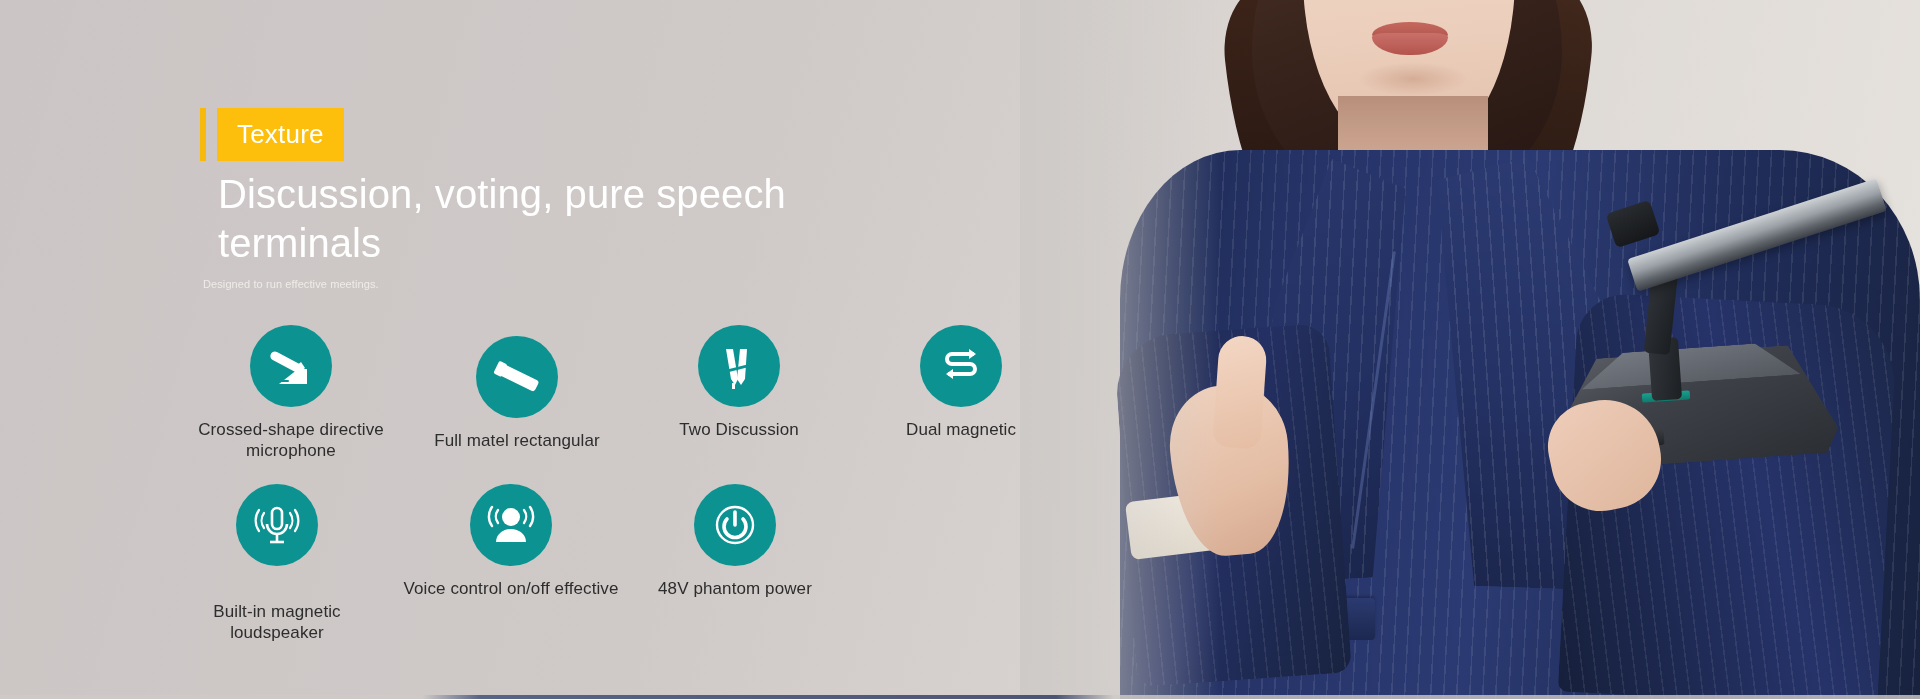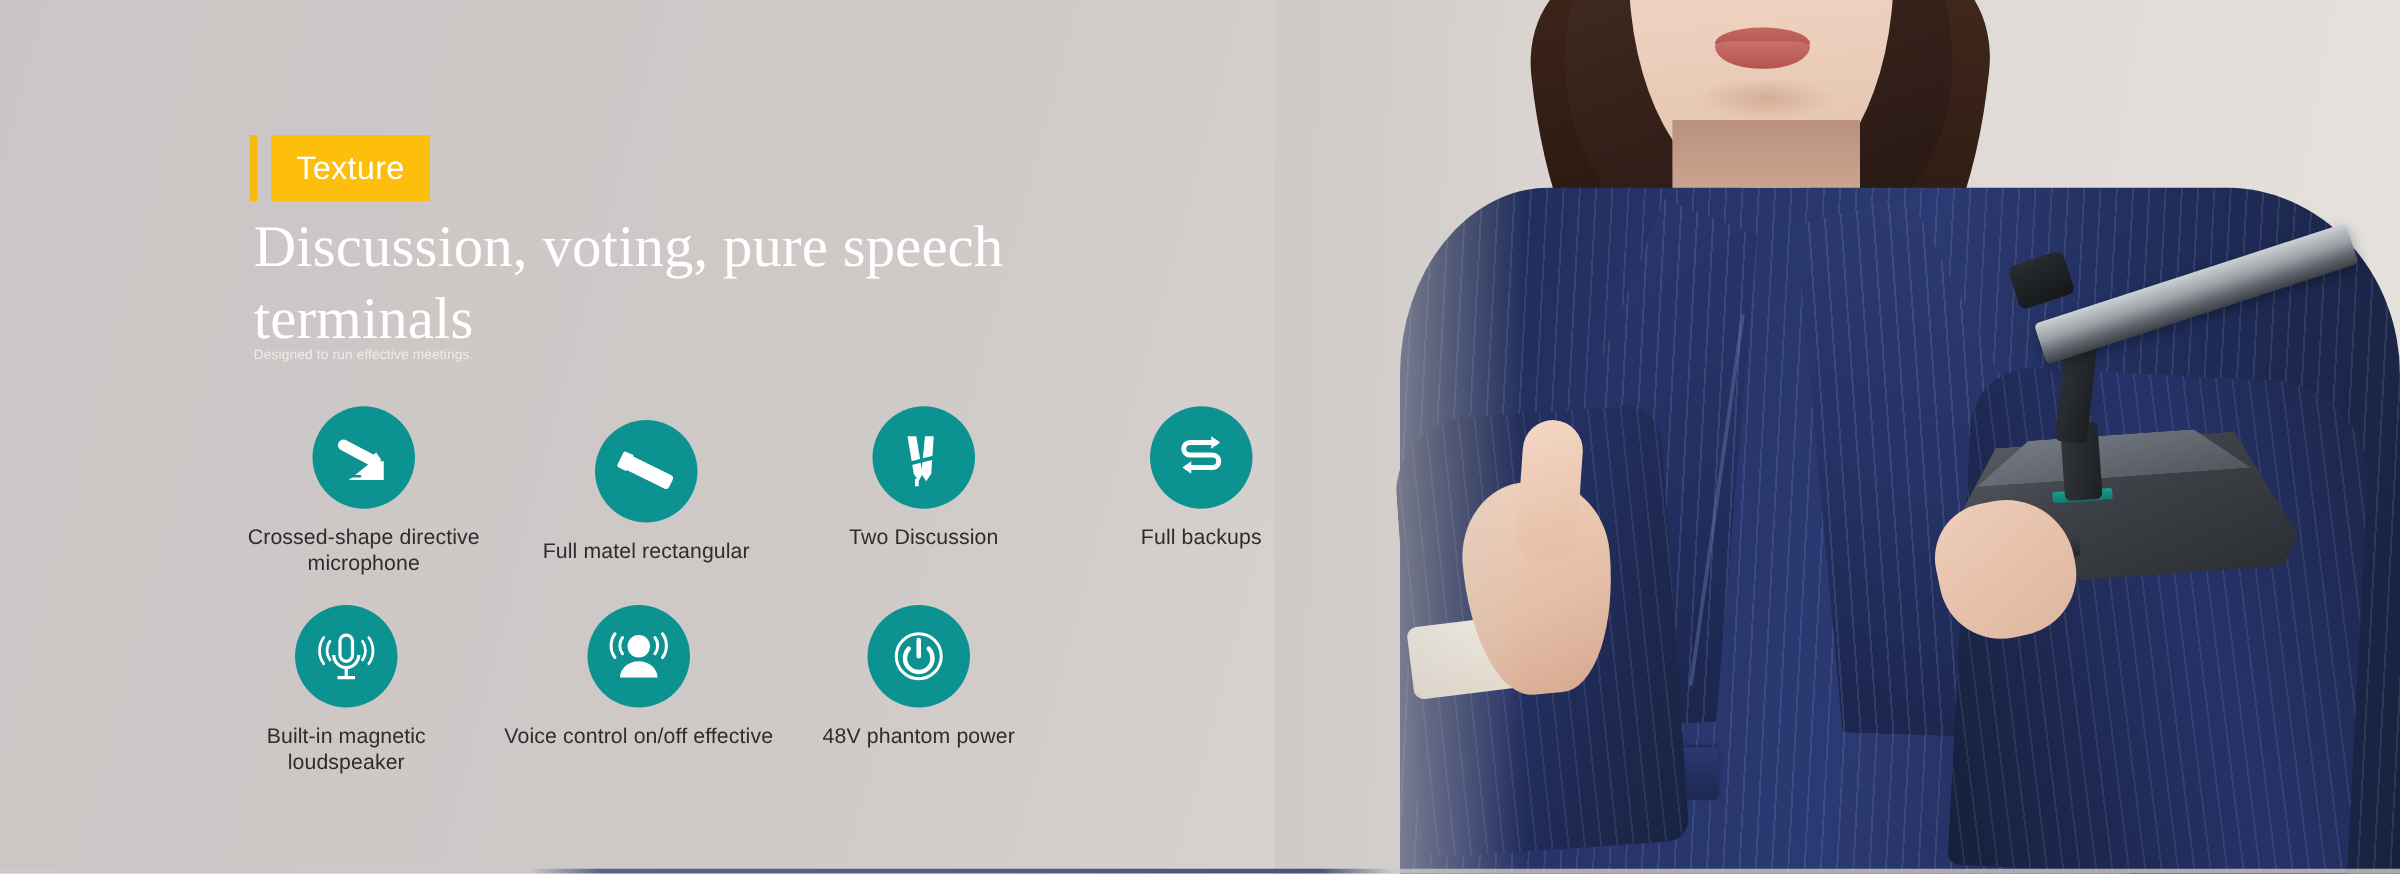--- a/index.html
+++ b/index.html
@@ -304,28 +304,27 @@
   .eyebrow-gap { width: 11px; }
   .eyebrow-badge {
     background: #fdbf0c;
     color: #ffffff;
     font-size: 26px;
     line-height: 1;
     padding: 13px 20px 14px 20px;
     letter-spacing: .2px;
   }
   .headline {
-    position: absolute; left: 3px; top: 170px;
+    position: absolute; left: 18px; top: 170px;
     width: 640px;
-    font-size: 47px;
+    font-size: 40px;
     line-height: 1.22;
     color: #ffffff;
     font-weight: 400;
     letter-spacing: .1px;
-    font-family: Liberation Serif, serif;
   }
   .subhead {
     position: absolute; left: 3px; top: 278px;
     font-size: 11px;
     color: #f2efec;
     opacity: .92;
     letter-spacing: .1px;
   }
 
   .features {
@@ -358,21 +357,21 @@
     line-height: 1.25;
     color: #2d2d2d;
     text-align: center;
     letter-spacing: .1px;
   }
   
   .row1 .feat:nth-child(1) { transform: translate(0, 0); }
   .row1 .feat:nth-child(2) { transform: translate(4px, 0); justify-content: center; }
   .row1 .feat:nth-child(3) { transform: translate(4px, 0); }
   .row1 .feat:nth-child(4) { transform: translate(4px, 0); }
-  .row2 .feat:nth-child(1) { transform: translate(-14px, 0); }
+  .row2 .feat:nth-child(1) { transform: translate(-14px, 0); gap: 23px; }
   .row2 .feat:nth-child(2) { transform: translate(-2px, 0); }
   .row2 .feat:nth-child(3) { transform: translate(0, 0); }
   .row2 .feat:nth-child(4) { transform: translate(8px, 0); }
 </style>
 </head>
 <body>
 
 <div class="banner">
 
   <div class="photo-side">
@@ -481,21 +480,21 @@
         <div class="feat">
           <div class="feat-icon">
             <span>
               <svg width="50" height="50" viewBox="0 0 50 50">
                 <path d="M38 13 H16 a5 5 0 0 0 0 10 H34 a5 5 0 0 1 0 10 H12" fill="none" stroke="#fff" stroke-width="4" stroke-linecap="butt"></path>
                 <path d="M33 8 L40 13 L33 18 Z" fill="#fff"></path>
                 <path d="M17 28 L10 33 L17 38 Z" fill="#fff"></path>
               </svg>
             </span>
           </div>
-          <div class="feat-label">Full backups</div>
+          <div class="feat-label">Dual magnetic</div>
         </div>
 
       </div>
 
       <div class="feat-row row2">
 
         <div class="feat">
           <div class="feat-icon">
             <span>
               <svg width="50" height="50" viewBox="0 0 50 50">

